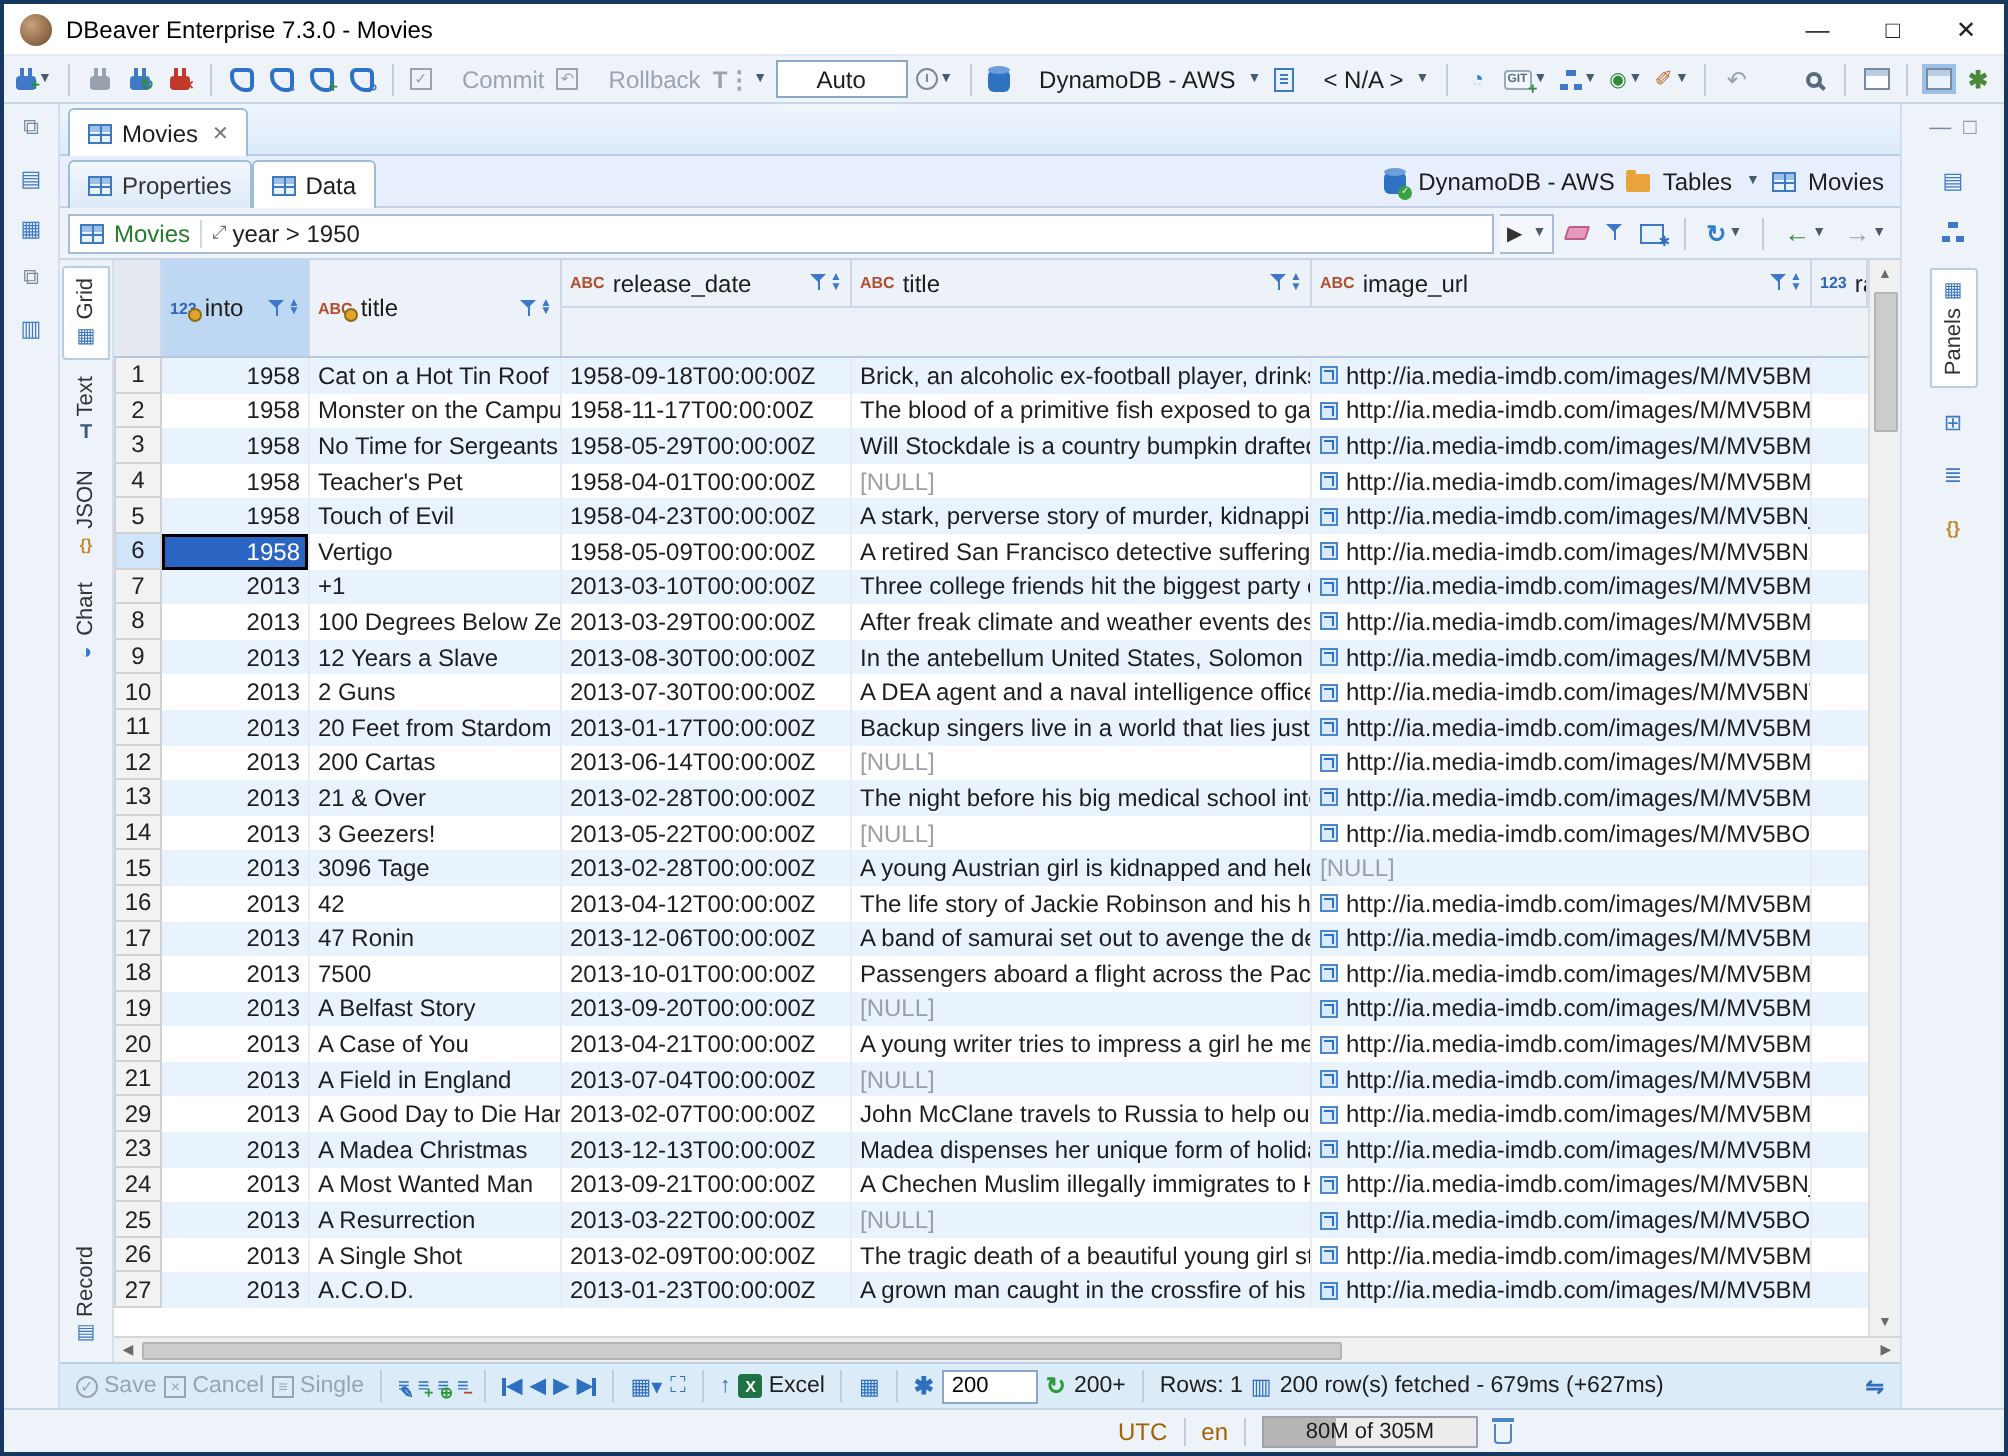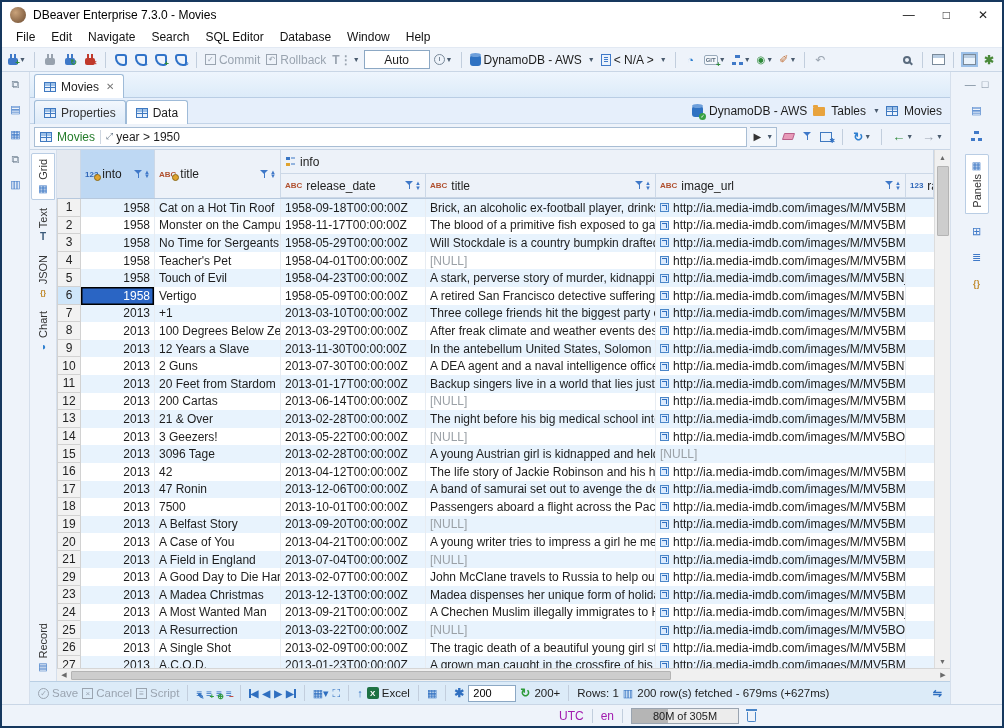--- a/index.html
+++ b/index.html
@@ -17,21 +17,21 @@
   
   .menubar{height:20px;display:flex;align-items:center;background:#fff;padding-left:6px;flex:0 0 auto}
   .menu-item{padding:2px 8px;color:#111}
 
   
   .toolbar{height:25px;background:#eef3fa;border-top:1px solid #e2e9f3;border-bottom:1px solid #c9d6e6;display:flex;align-items:center;padding:0 4px;gap:2px;flex:0 0 auto}
   .tbtn{height:20px;min-width:18px;display:flex;align-items:center;justify-content:center;padding:0 2px;position:relative}
   .chev{font-size:7px;color:#4a5b6e;margin-left:1px}
   .tsep{width:1px;height:16px;background:#c2cedd;margin:0 4px;flex:0 0 auto}
   .dis{color:#9aa4b0}
-  .tlabel{margin-left:3px}
+  .tlabel{margin-left:15px}
   .combo{background:#fff;border:1px solid #8ca8c4;height:19px;display:flex;align-items:center;justify-content:center;padding:0 10px;min-width:66px}
   .spacer{flex:1}
   
   .plug{width:10px;height:7px;border-radius:2px;background:currentColor;color:#3f79c8;position:relative;margin-top:4px}
   .plug::before,.plug::after{content:"";position:absolute;top:-4px;width:2px;height:4px;background:currentColor}
   .plug::before{left:2px}.plug::after{right:2px}
   .plug.gray{color:#98a2ae}
   .badge{position:absolute;right:-2px;bottom:-2px;font-size:8px;font-weight:bold;line-height:8px}
   .sqlbox{width:12px;height:12px;border:2px solid #2f72c8;border-radius:3px 3px 3px 8px;position:relative}
   .sqlbox .badge{right:-4px;bottom:-4px}
@@ -164,21 +164,21 @@
   .navbar-line{width:2px;height:9px;background:#2f6fc0}
   .fetchinput{width:48px;height:17px;border:1px solid #8ca8c4;background:#fff;font-size:11px;padding:0 4px;font-family:"Liberation Sans",sans-serif}
   .greenref{color:#2e9b3a;font-weight:bold;font-size:12px}
   .xls{width:12px;height:12px;background:#1f7244;color:#fff;border-radius:2px;display:flex;align-items:center;justify-content:center}
   .xls::before{content:"X";font-size:8px;font-weight:bold}
   .bluetbl{color:#2f6fc0;font-size:11px}
   .flipic{margin-left:auto;color:#2f6fc0;font-size:11px;font-weight:bold}
 
   
   .statusbar{height:22px;background:#eef3fa;border-top:1px solid #c9d6e6;display:flex;align-items:center;justify-content:flex-end;padding:0 8px;gap:8px;flex:0 0 auto}
-  .sbitem{color:#a21caf}
+  .sbitem{color:#a16207}
   .sbsep{width:1px;height:14px;background:#c2cedd}
   .membar{width:108px;height:16px;border:1px solid #9aa4b0;background:#ececec;position:relative;display:flex;align-items:center;justify-content:center;font-size:11px}
   .memfill{position:absolute;left:0;top:0;bottom:0;width:34%;background:#b5b5b5}
   .memtext{position:relative}
   .trash{width:9px;height:10px;border:1px solid #4a86c8;border-top:none;border-radius:0 0 2px 2px;position:relative;margin-top:2px}
   .trash::before{content:"";position:absolute;top:-3px;left:-2px;right:-2px;height:2px;background:#4a86c8}
   .endspacer{width:230px}
 </style>
 </head>
 <body>
@@ -188,30 +188,20 @@
   <div class="titlebar">
     <span class="appicon"></span>
     <span class="title-text">DBeaver Enterprise 7.3.0 - Movies</span>
     <span class="win-controls">
       <span>—</span>
       <span>□</span>
       <span>✕</span>
     </span>
   </div>
 
-  <div class="menubar">
-      <span class="menu-item">File</span>
-      <span class="menu-item">Edit</span>
-      <span class="menu-item">Navigate</span>
-      <span class="menu-item">Search</span>
-      <span class="menu-item">SQL Editor</span>
-      <span class="menu-item">Database</span>
-      <span class="menu-item">Window</span>
-      <span class="menu-item">Help</span>
-    </div>
 
   <div class="toolbar">
     <span class="tbtn">
         <span class="plug">
           <span class="badge" style="color:#2e8b3a">+</span>
         </span>
         <span class="chev">▼</span>
       </span>
     <span class="tsep"></span>
     <span class="tbtn">
@@ -431,28 +421,20 @@
                       <span class="sort"></span>
                     </span>
                 </div>
                 <div class="hc span2">
                   <span class="ticon str key">ABC</span>
                   <span>title</span>
                   <span class="hicons">
                       <span class="funnel"></span>
                       <span class="sort"></span>
                     </span>
-                </div>
-                <div class="hc hinfo">
-                  <svg width="11" height="11">
-                      <rect x="1" y="1" width="4" height="3" fill="#3a76c4"></rect>
-                      <rect x="1" y="7" width="4" height="3" fill="#e0a32e"></rect>
-                      <path d="M6 2h4M6 8h4" stroke="#3a76c4" fill="none"></path>
-                    </svg>
-                  <span>info</span>
                 </div>
                 <div class="hc">
                   <span class="ticon str">ABC</span>
                   <span>release_date</span>
                   <span class="hicons">
                       <span class="funnel"></span>
                       <span class="sort"></span>
                     </span>
                 </div>
                 <div class="hc">
@@ -571,21 +553,21 @@
                     <div class="c cu">
                       <span class="lnk"></span>
                       <span>http://ia.media-imdb.com/images/M/MV5BMTky</span>
                     </div>
                     <div class="c cr"></div>
                   </div>
                   <div class="row odd">
                     <div class="c gut">9</div>
                     <div class="c cy">2013</div>
                     <div class="c ct">12 Years a Slave</div>
-                    <div class="c cd">2013-11-30T00:00:00Z</div>
+                    <div class="c cd">2013-08-30T00:00:00Z</div>
                     <div class="c cp">In the antebellum United States, Solomon Northup</div>
                     <div class="c cu">
                       <span class="lnk"></span>
                       <span>http://ia.media-imdb.com/images/M/MV5BMjEx</span>
                     </div>
                     <div class="c cr"></div>
                   </div>
                   <div class="row">
                     <div class="c gut">10</div>
                     <div class="c cy">2013</div>
@@ -823,21 +805,21 @@
         <span class="bicon dis">
             <span class="circ">✓</span>
             <span>Save</span>
           </span>
         <span class="bicon dis">
             <span class="sq">×</span>
             <span>Cancel</span>
           </span>
         <span class="bicon dis">
             <span class="sq">≡</span>
-            <span>Script</span>
+            <span>Single</span>
           </span>
         <span class="tsep"></span>
         <span class="rowic">≡<span class="badge" style="color:#2f6fc0">✎</span></span>
         <span class="rowic">≡<span class="badge" style="color:#2e9b3a">+</span></span>
         <span class="rowic">≡<span class="badge" style="color:#2e9b3a">⊕</span></span>
         <span class="rowic">≡<span class="badge" style="color:#c0392b">−</span></span>
         <span class="tsep"></span>
         <span class="navic"><span class="navbar-line"></span>◀</span>
         <span class="navic">◀</span>
         <span class="navic">▶</span>

